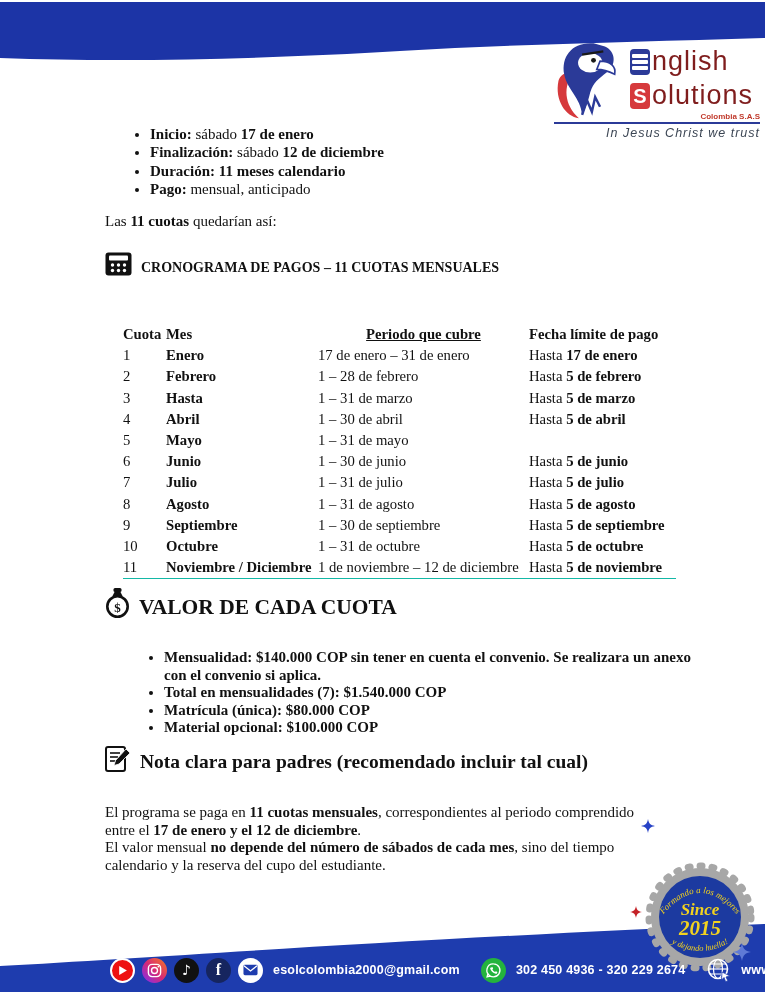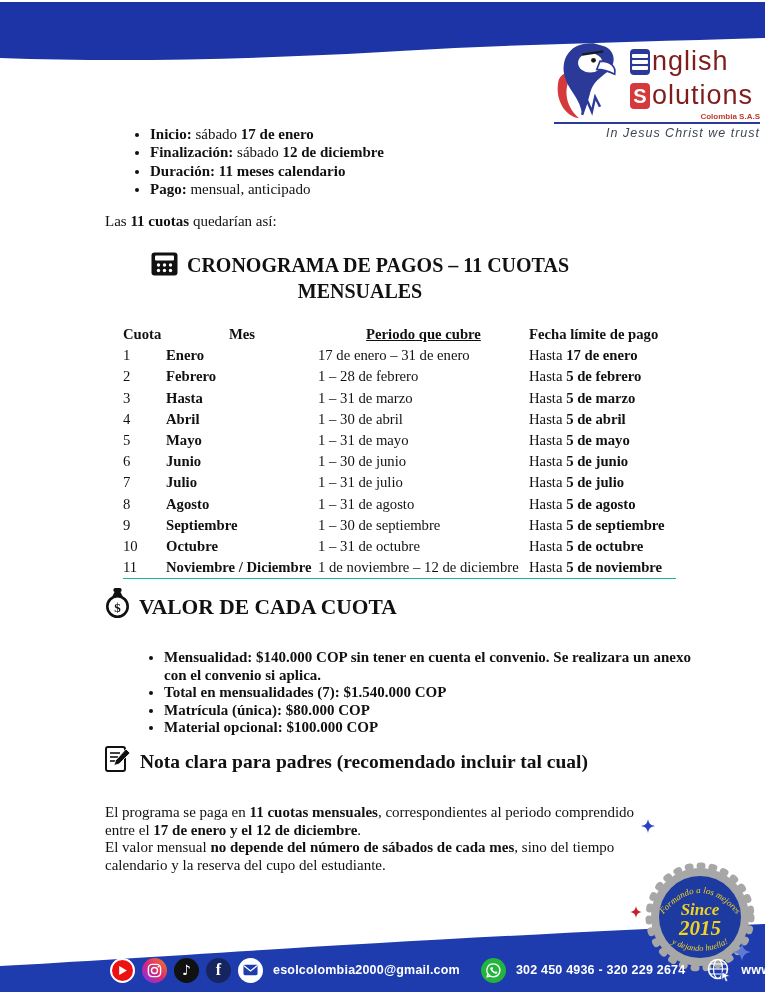--- a/index.html
+++ b/index.html
@@ -25,32 +25,32 @@
   .motto{position:absolute;right:0;top:88px;font-family:"Liberation Sans",sans-serif;
          font-style:italic;font-size:12.5px;color:#3c4654;letter-spacing:1px;}
 
   
   .intro-list{position:absolute;left:105px;top:125px;width:560px;margin:0;padding-left:45px;
               font-size:15px;line-height:18.3px;}
   .intro-list li{margin:0;}
   .lead{position:absolute;left:105px;top:213px;font-size:15px;}
   .h-section{position:absolute;left:105px;font-weight:bold;display:block;}
   .h-section .h-icon{vertical-align:-4px;margin-right:9px;}
-  .h1a{top:252px;width:510px;font-size:20px;line-height:26px;text-align:center;}
+  .h1a{top:252px;width:510px;font-size:14px;line-height:26px;}
   .h2a{top:588px;font-size:21.5px;}
   .h3a{top:746px;font-size:19.5px;}
   .b{font-weight:bold;}
 
   
   .sched{position:absolute;left:105px;top:324px;width:553px;font-size:14.7px;
          border-bottom:1px solid #14b8a6;margin-left:18px;}
   .srow{display:grid;grid-template-columns:43px 152px 211px 147px;line-height:21.2px;}
   .srow>div{white-space:nowrap;}
   .shead{font-weight:bold;}
-  .shead .c2{text-align:center;}
+  .shead .c2{}
   .shead .c3{text-align:center;text-decoration:underline;}
   .srow .c2{font-weight:bold;}
 
   .price-list{position:absolute;left:105px;top:635px;width:545px;margin:14px;padding-left:45px;
               font-size:15px;line-height:17.6px;font-weight:bold;}
   .note-p{position:absolute;left:105px;top:789px;width:558px;font-size:15px;line-height:17.6px;}
 
   
   .footer-wave{position:absolute;left:0;bottom:0;}
   .footer-row{position:absolute;left:110px;top:957px;display:flex;align-items:center;gap:7px;
@@ -152,21 +152,20 @@
     <div class="srow">
         <div class="c1">4</div>
         <div class="c2">Abril</div>
         <div class="c3">1 – 30 de abril</div>
         <div class="c4"><span>Hasta </span><span class="b">5 de abril</span></div>
       </div>
     <div class="srow">
         <div class="c1">5</div>
         <div class="c2">Mayo</div>
         <div class="c3">1 – 31 de mayo</div>
-        <div class="c4"><span>Hasta </span><span class="b">5 de mayo</span></div>
       </div>
     <div class="srow">
         <div class="c1">6</div>
         <div class="c2">Junio</div>
         <div class="c3">1 – 30 de junio</div>
         <div class="c4"><span>Hasta </span><span class="b">5 de junio</span></div>
       </div>
     <div class="srow">
         <div class="c1">7</div>
         <div class="c2">Julio</div>

